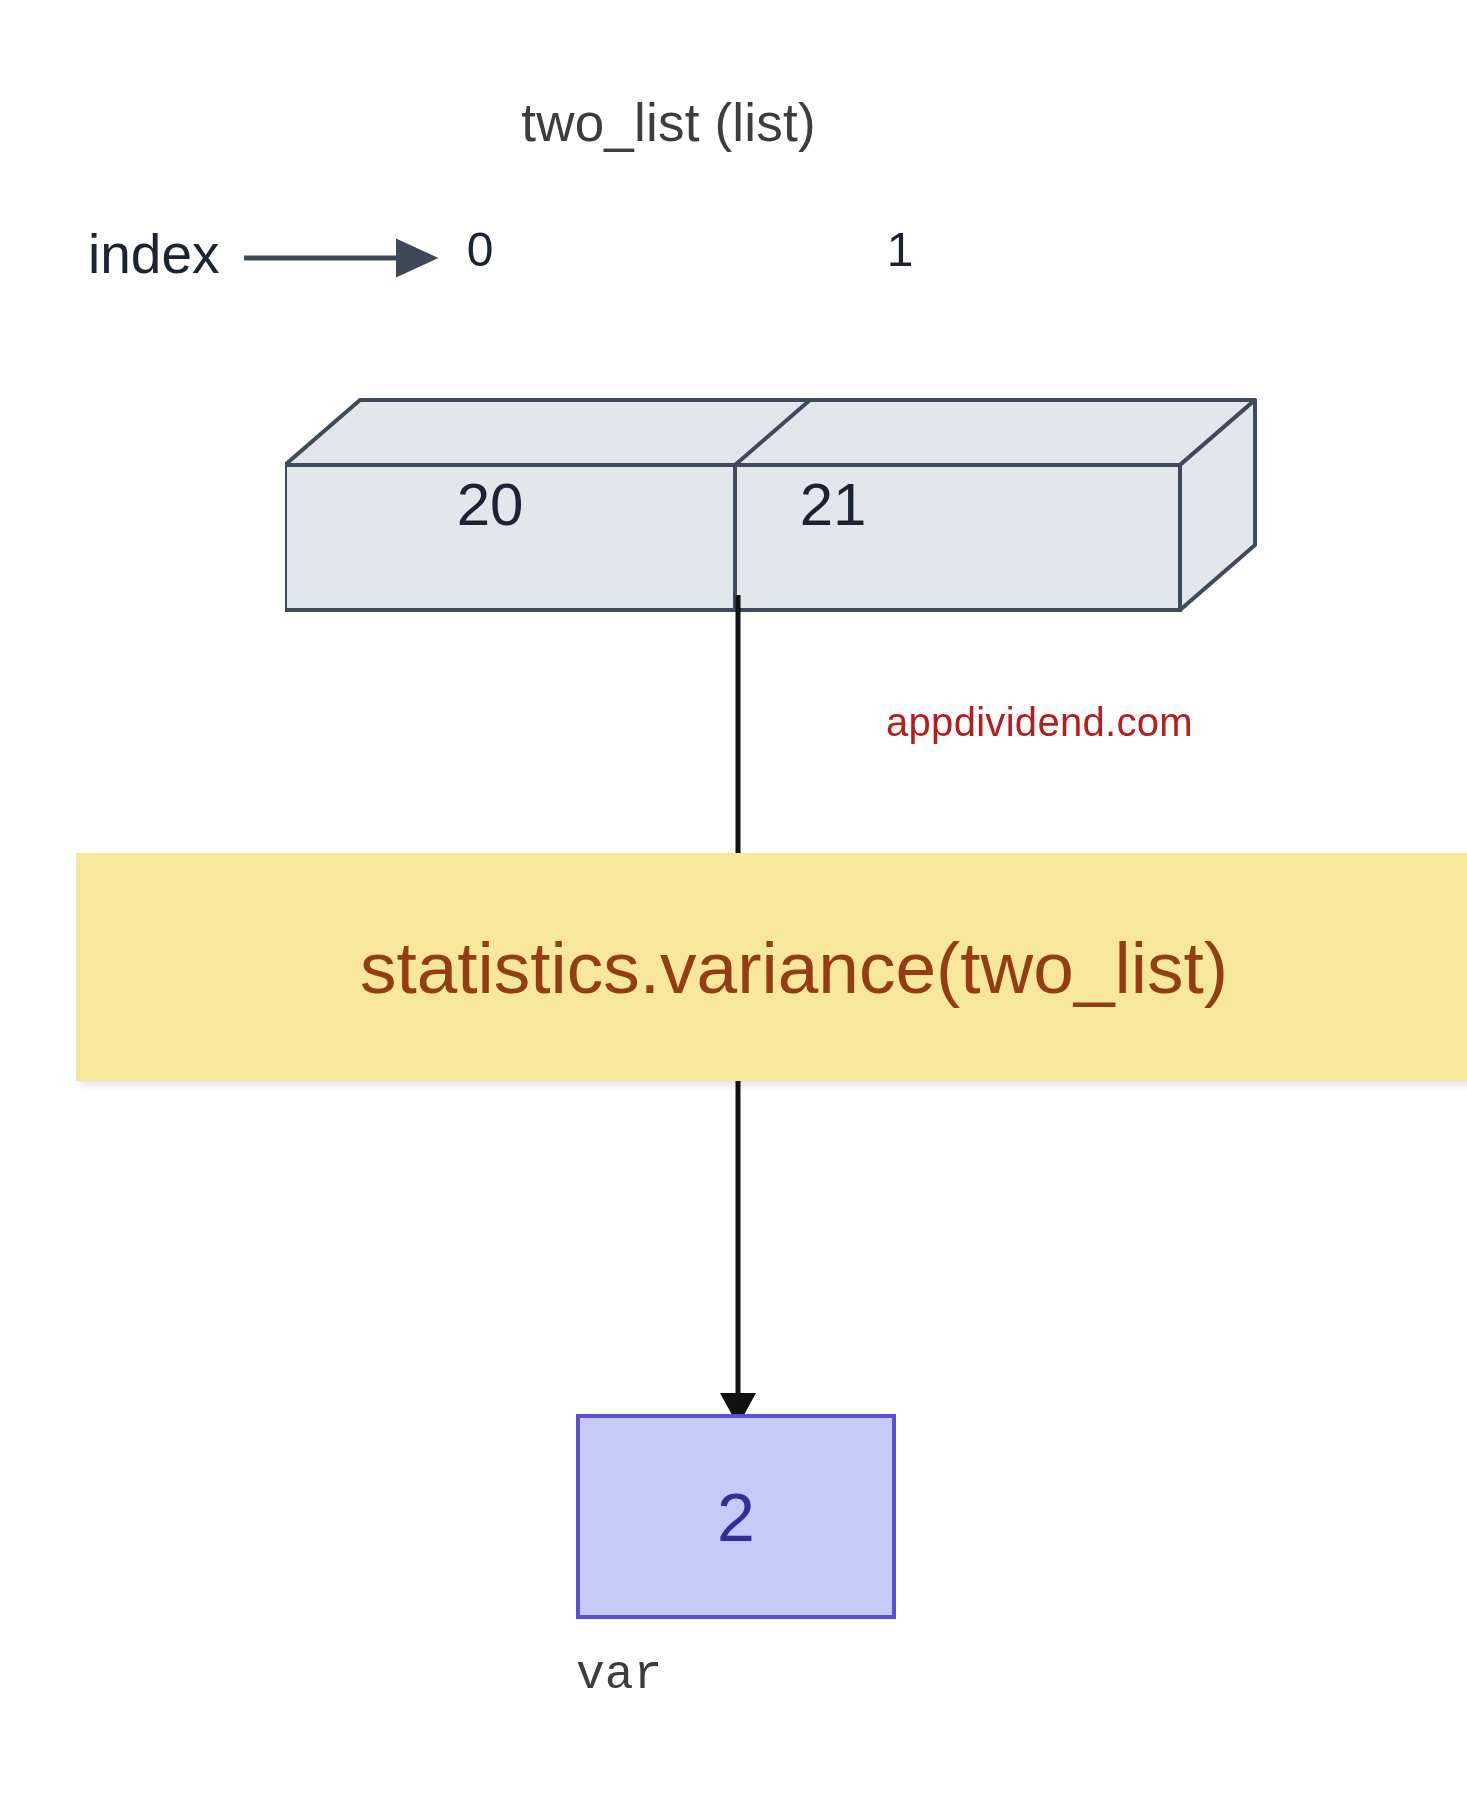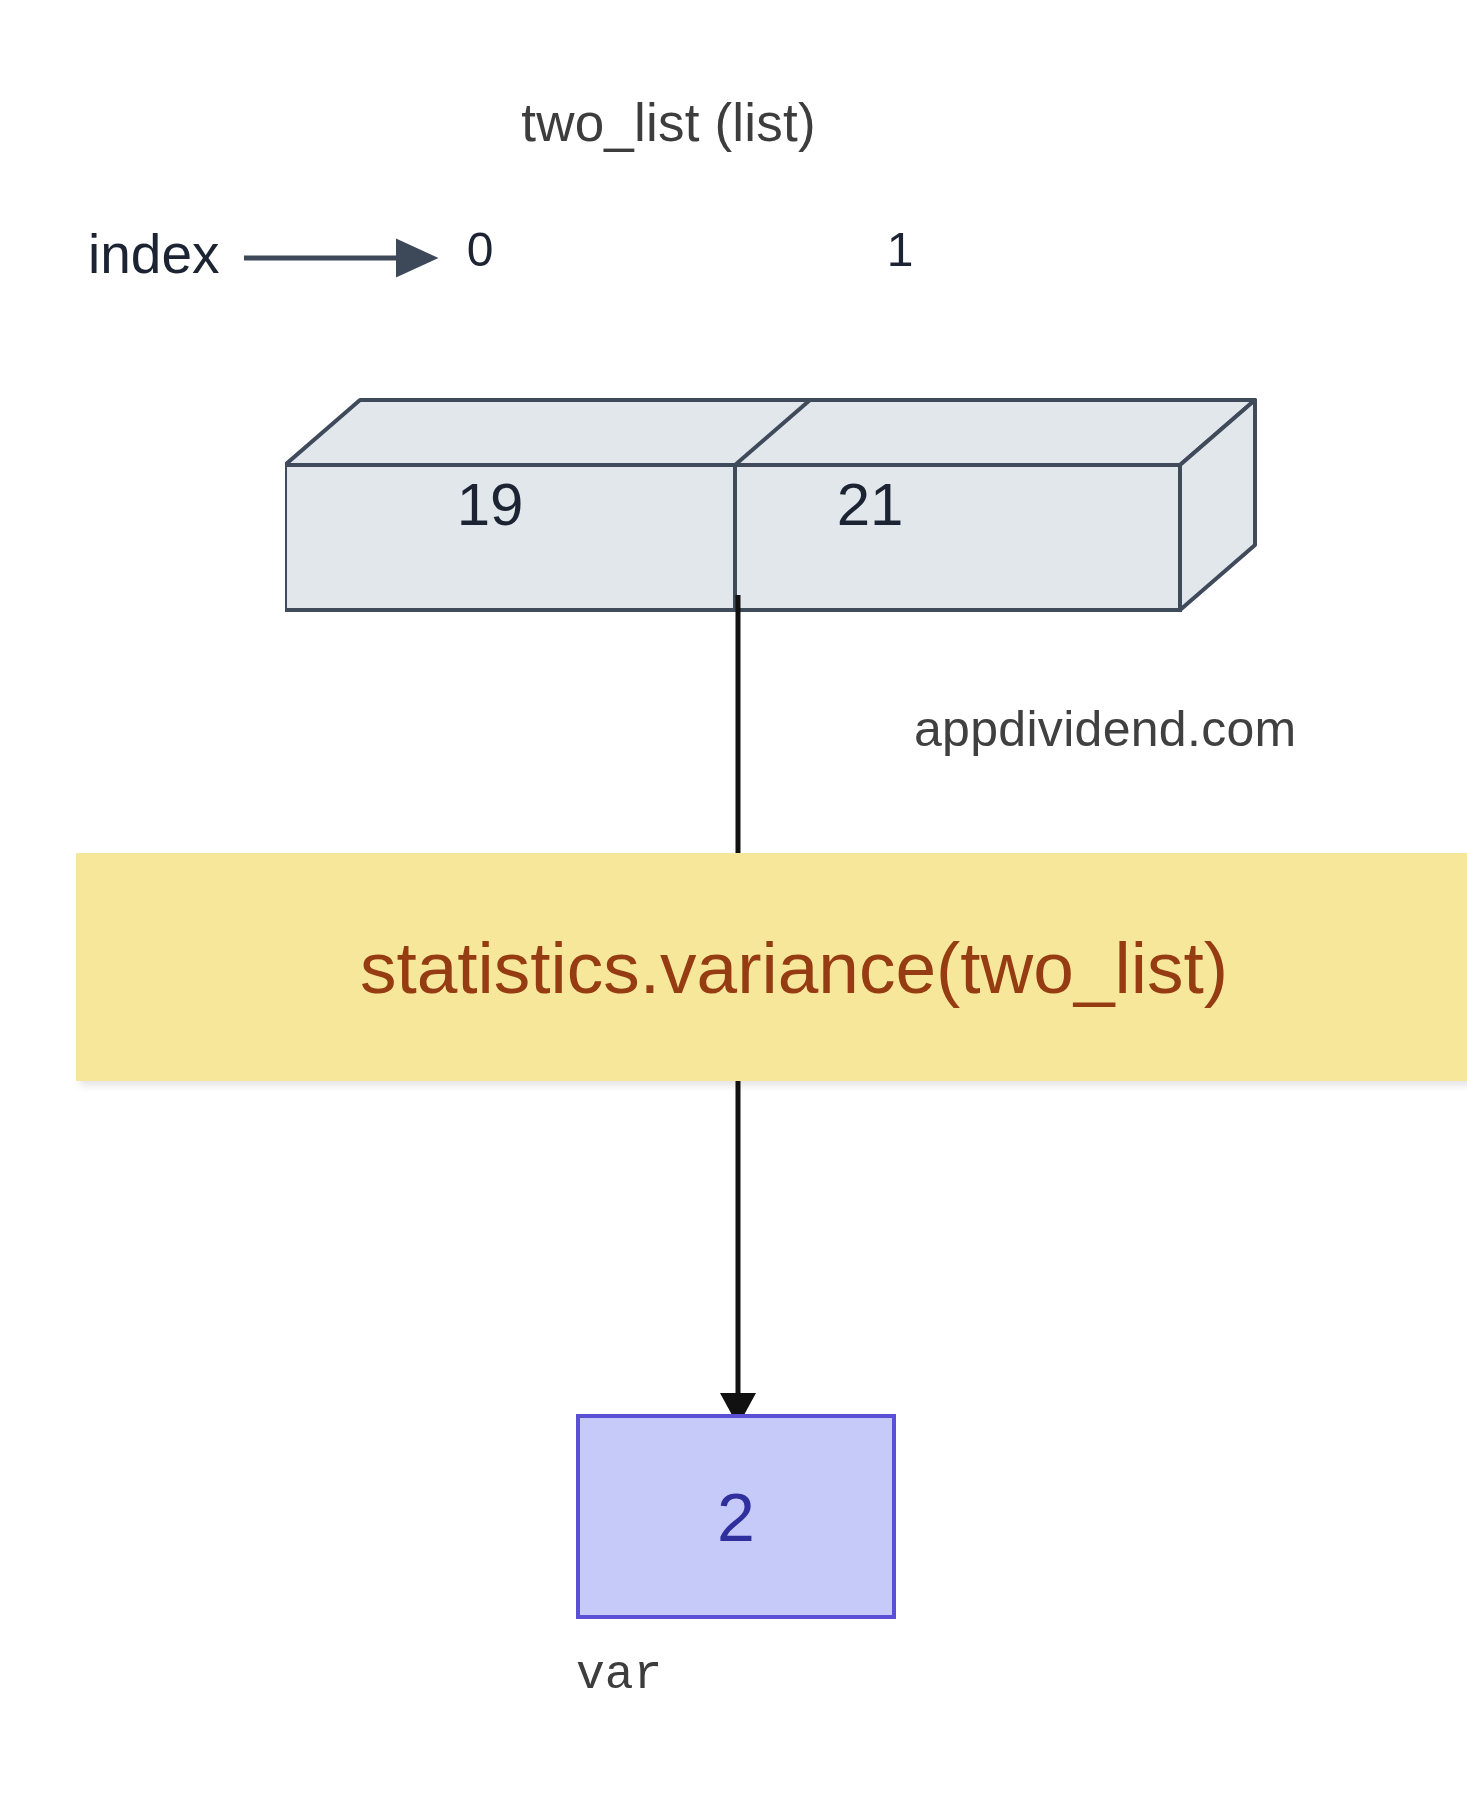--- a/index.html
+++ b/index.html
@@ -74,41 +74,40 @@
   }
   .cell-value {
     position: absolute;
     top: 470px;
     font-size: 60px;
     color: #1c2433;
     text-align: center;
     white-space: nowrap;
   }
   #cell-value-0 { left: 410px; width: 160px; }
-  #cell-value-1 { left: 790px; width: 160px; }
+  #cell-value-1 { left: 753px; width: 160px; }
 
   
   #connector-array-call {
     position: absolute;
     left: 700px;
     top: 595px;
     width: 80px;
     height: 275px;
   }
 
   
   #watermark {
     position: absolute;
     left: 886px;
     top: 700px;
-    font-size: 50px;
-    color: #404040;
+    font-size: 40px;
+    color: #b91c1c;
     white-space: nowrap;
     letter-spacing: 0.3px;
-    margin-left: 28px;
   }
 
   
   #call-box {
     position: absolute;
     left: 76px;
     top: 853px;
     width: 1436px;
     height: 228px;
     background: #f7e79b;
@@ -193,21 +192,21 @@
 
     <polygon points="895,75 970,10 970,155 895,220" fill="#e2e7ec" stroke="#3f4a5a" stroke-width="4" stroke-linejoin="round"></polygon>
 
     <rect x="0" y="75" width="895" height="145" fill="#e2e7ec" stroke="#3f4a5a" stroke-width="4"></rect>
 
     <line x1="450" y1="75" x2="450" y2="220" stroke="#3f4a5a" stroke-width="4"></line>
 
     <line x1="450" y1="75" x2="525" y2="10" stroke="#3f4a5a" stroke-width="4"></line>
   </svg>
 
-  <div class="cell-value" id="cell-value-0">19</div>
+  <div class="cell-value" id="cell-value-0">20</div>
 
   <div class="cell-value" id="cell-value-1">21</div>
 
   <svg id="connector-array-call" viewBox="0 0 80 275">
     <line x1="38" y1="0" x2="38" y2="275" stroke="#111111" stroke-width="5"></line>
   </svg>
 
   <div id="watermark">appdividend.com</div>
 
   <div id="call-box">

